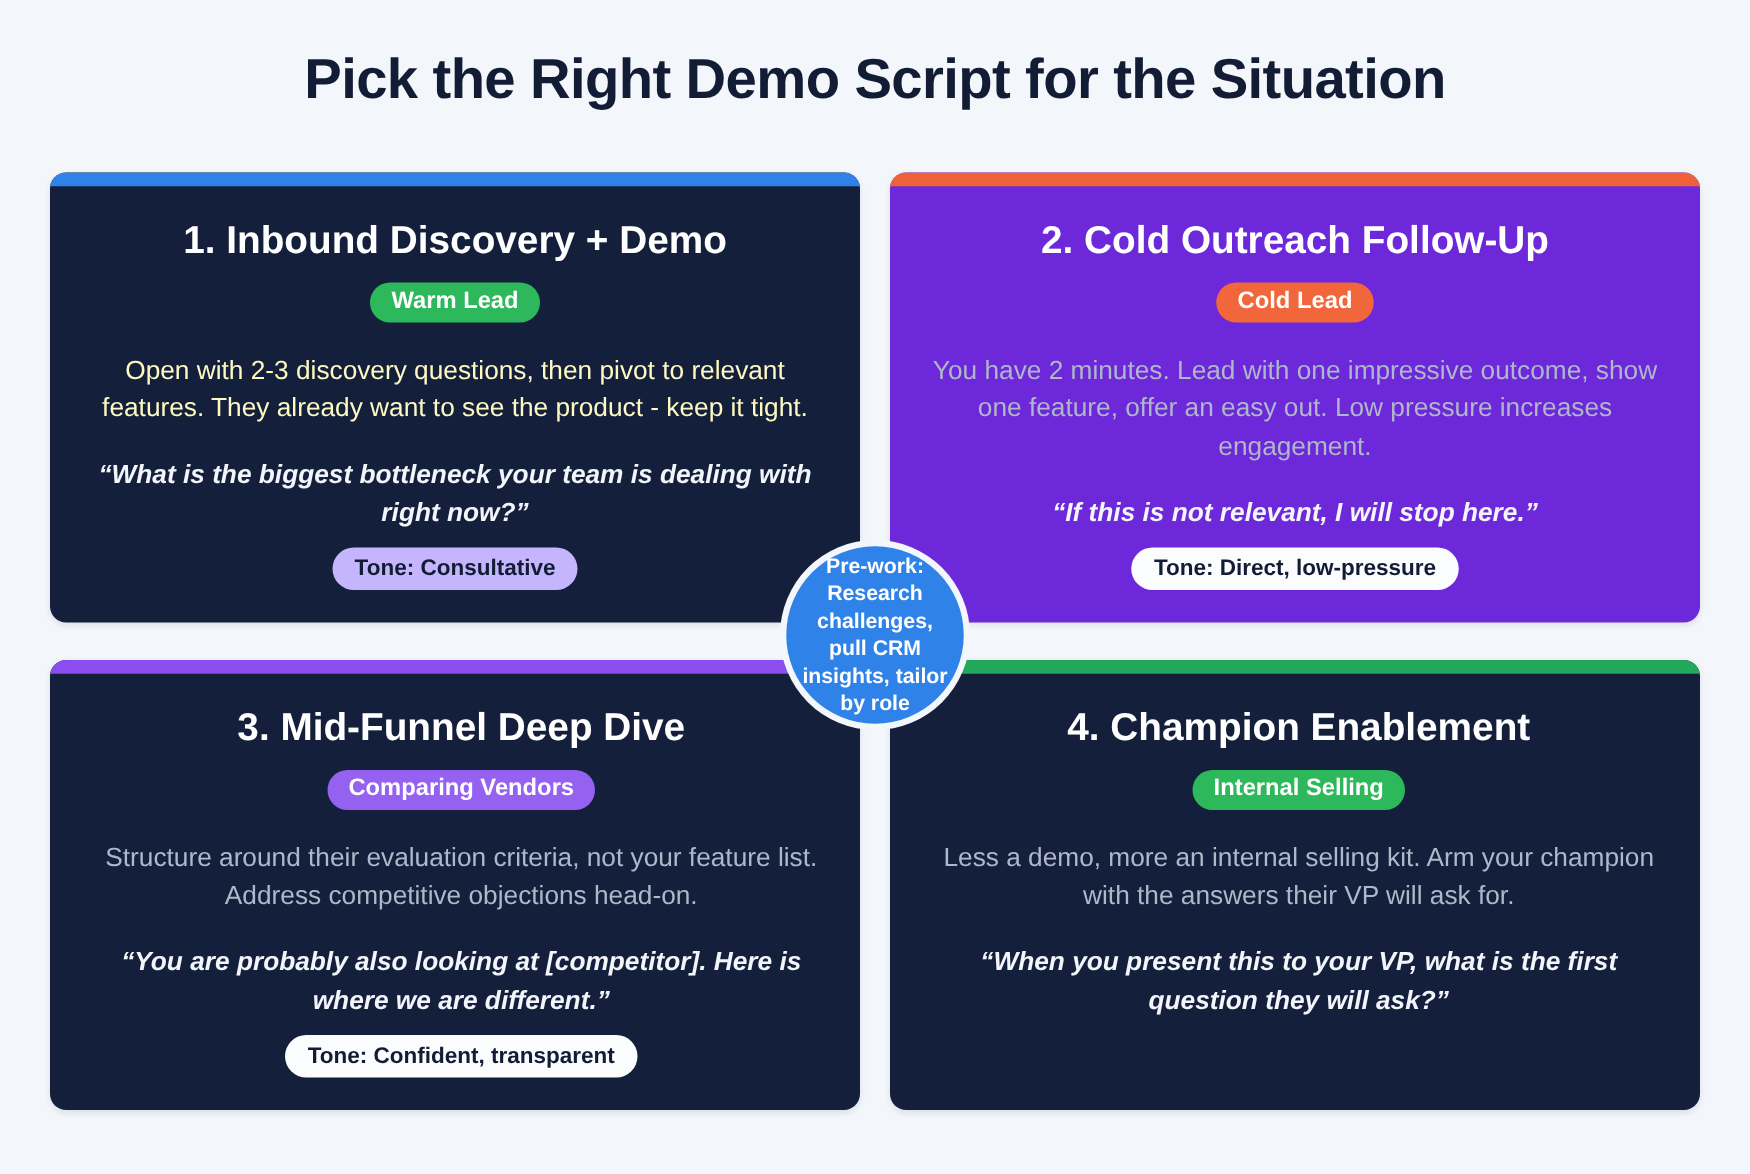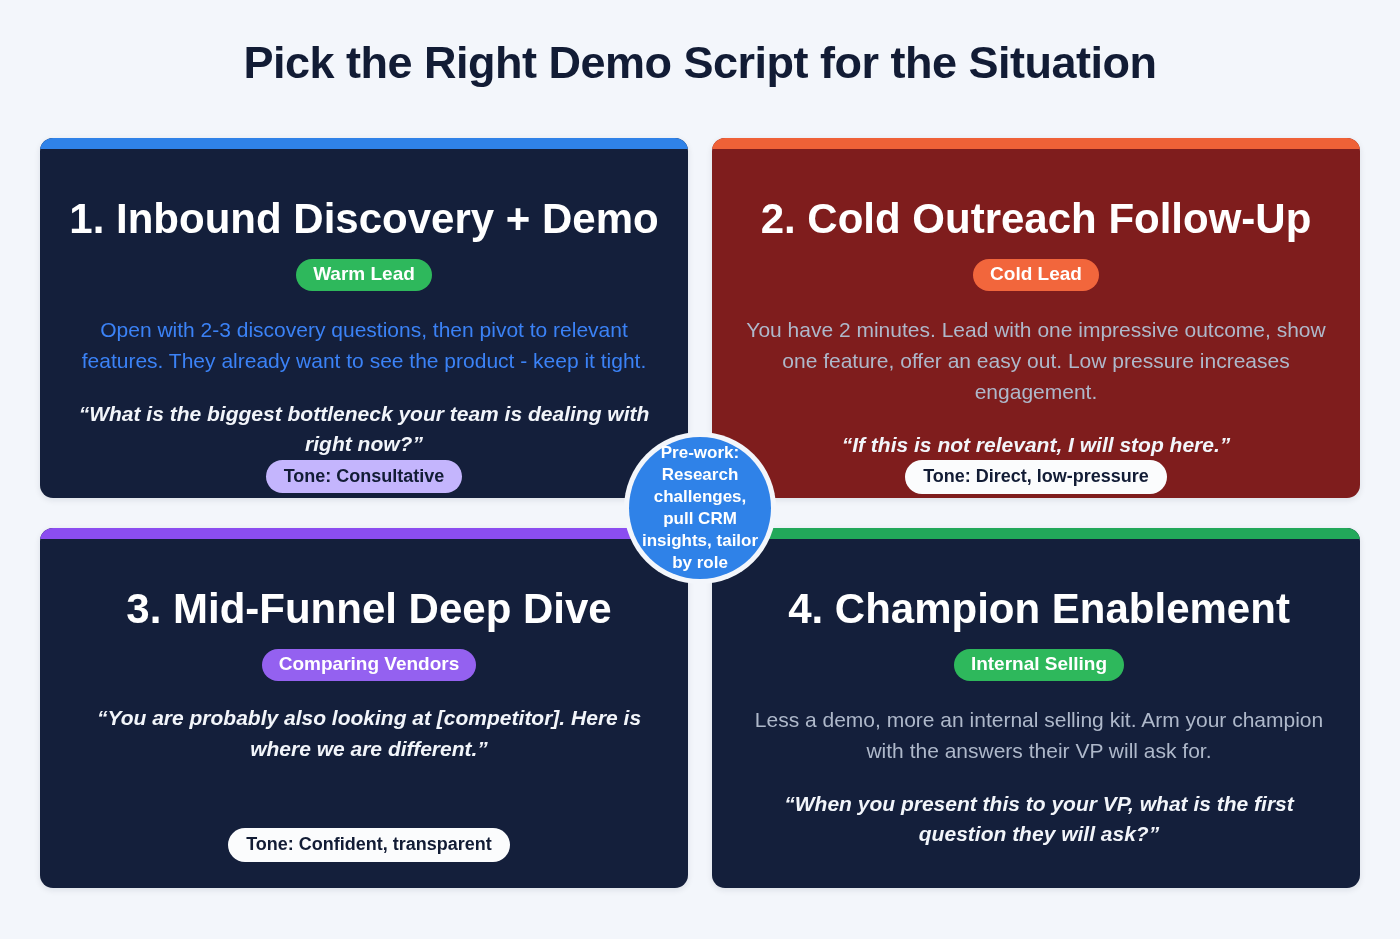--- a/index.html
+++ b/index.html
@@ -63,22 +63,22 @@
 
   .card-accent {
     position: absolute;
     top: 0;
     left: 0;
     right: 0;
     height: 11px;
   }
 
   .card-title {
-    margin-top: 57px;
-    font-size: 42px;
+    margin-top: 36px;
+    font-size: 31px;
     font-weight: bold;
     color: #ffffff;
     text-align: center;
     line-height: 1.15;
   }
 
   .badge {
     margin-top: 16px;
     padding: 5px 17px 6px 17px;
     border-radius: 16px;
@@ -150,38 +150,39 @@
 <div class="page">
 
   <div class="page-title" style="color: rgb(18, 28, 53);">Pick the Right Demo Script for the Situation</div>
 
   <div class="grid">
 
     <div class="card" style="background: rgb(20, 31, 59);">
       <div class="card-accent" style="background: rgb(47, 130, 232);"></div>
       <div class="card-title">1. Inbound Discovery + Demo</div>
       <div class="badge" style="background: rgb(46, 184, 92);">Warm Lead</div>
-      <div class="card-desc" style="color: #3b82f6;">Open with 2-3 discovery questions, then pivot to relevant features. They already want to see the product - keep it tight.</div>
+      <div class="card-desc" style="color: #fef9c3;">Open with 2-3 discovery questions, then pivot to relevant features. They already want to see the product - keep it tight.</div>
       <div class="card-quote" style="color: rgb(242, 245, 250);">“What is the biggest bottleneck your team is dealing with right now?”</div>
       <div class="tone-pill" style="background: #c4b5fd;">Tone: Consultative</div>
     </div>
 
-    <div class="card" style="background: #7f1d1d;">
+    <div class="card" style="background: #6d28d9;">
       <div class="card-accent" style="background: rgb(239, 97, 55);"></div>
       <div class="card-title">2. Cold Outreach Follow-Up</div>
       <div class="badge" style="background: rgb(242, 102, 60);">Cold Lead</div>
       <div class="card-desc" style="color: rgb(174, 184, 202);">You have 2 minutes. Lead with one impressive outcome, show one feature, offer an easy out. Low pressure increases engagement.</div>
       <div class="card-quote" style="color: rgb(242, 245, 250); font-style: italic;">“If this is not relevant, I will stop here.”</div>
       <div class="tone-pill" style="background: rgb(251, 252, 253);">Tone: Direct, low-pressure</div>
     </div>
 
     <div class="card" style="background: rgb(20, 31, 59); padding-left: 36px;">
       <div class="card-accent" style="background: rgb(139, 77, 240);"></div>
       <div class="card-title">3. Mid-Funnel Deep Dive</div>
       <div class="badge" style="background: rgb(148, 97, 240); margin-top: 16px;">Comparing Vendors</div>
+      <div class="card-desc" style="color: rgb(174, 184, 202);">Structure around their evaluation criteria, not your feature list. Address competitive objections head-on.</div>
       <div class="card-quote" style="color: rgb(242, 245, 250);">“You are probably also looking at [competitor]. Here is where we are different.”</div>
       <div class="tone-pill" style="background: rgb(251, 252, 253);">Tone: Confident, transparent</div>
     </div>
 
     <div class="card" style="background: rgb(20, 31, 59); padding-left: 32px;">
       <div class="card-accent" style="background: rgb(34, 168, 90);"></div>
       <div class="card-title">4. Champion Enablement</div>
       <div class="badge" style="background: rgb(46, 184, 92);">Internal Selling</div>
       <div class="card-desc" style="color: rgb(174, 184, 202);">Less a demo, more an internal selling kit. Arm your champion with the answers their VP will ask for.</div>
       <div class="card-quote" style="color: rgb(242, 245, 250);">“When you present this to your VP, what is the first question they will ask?”</div>

